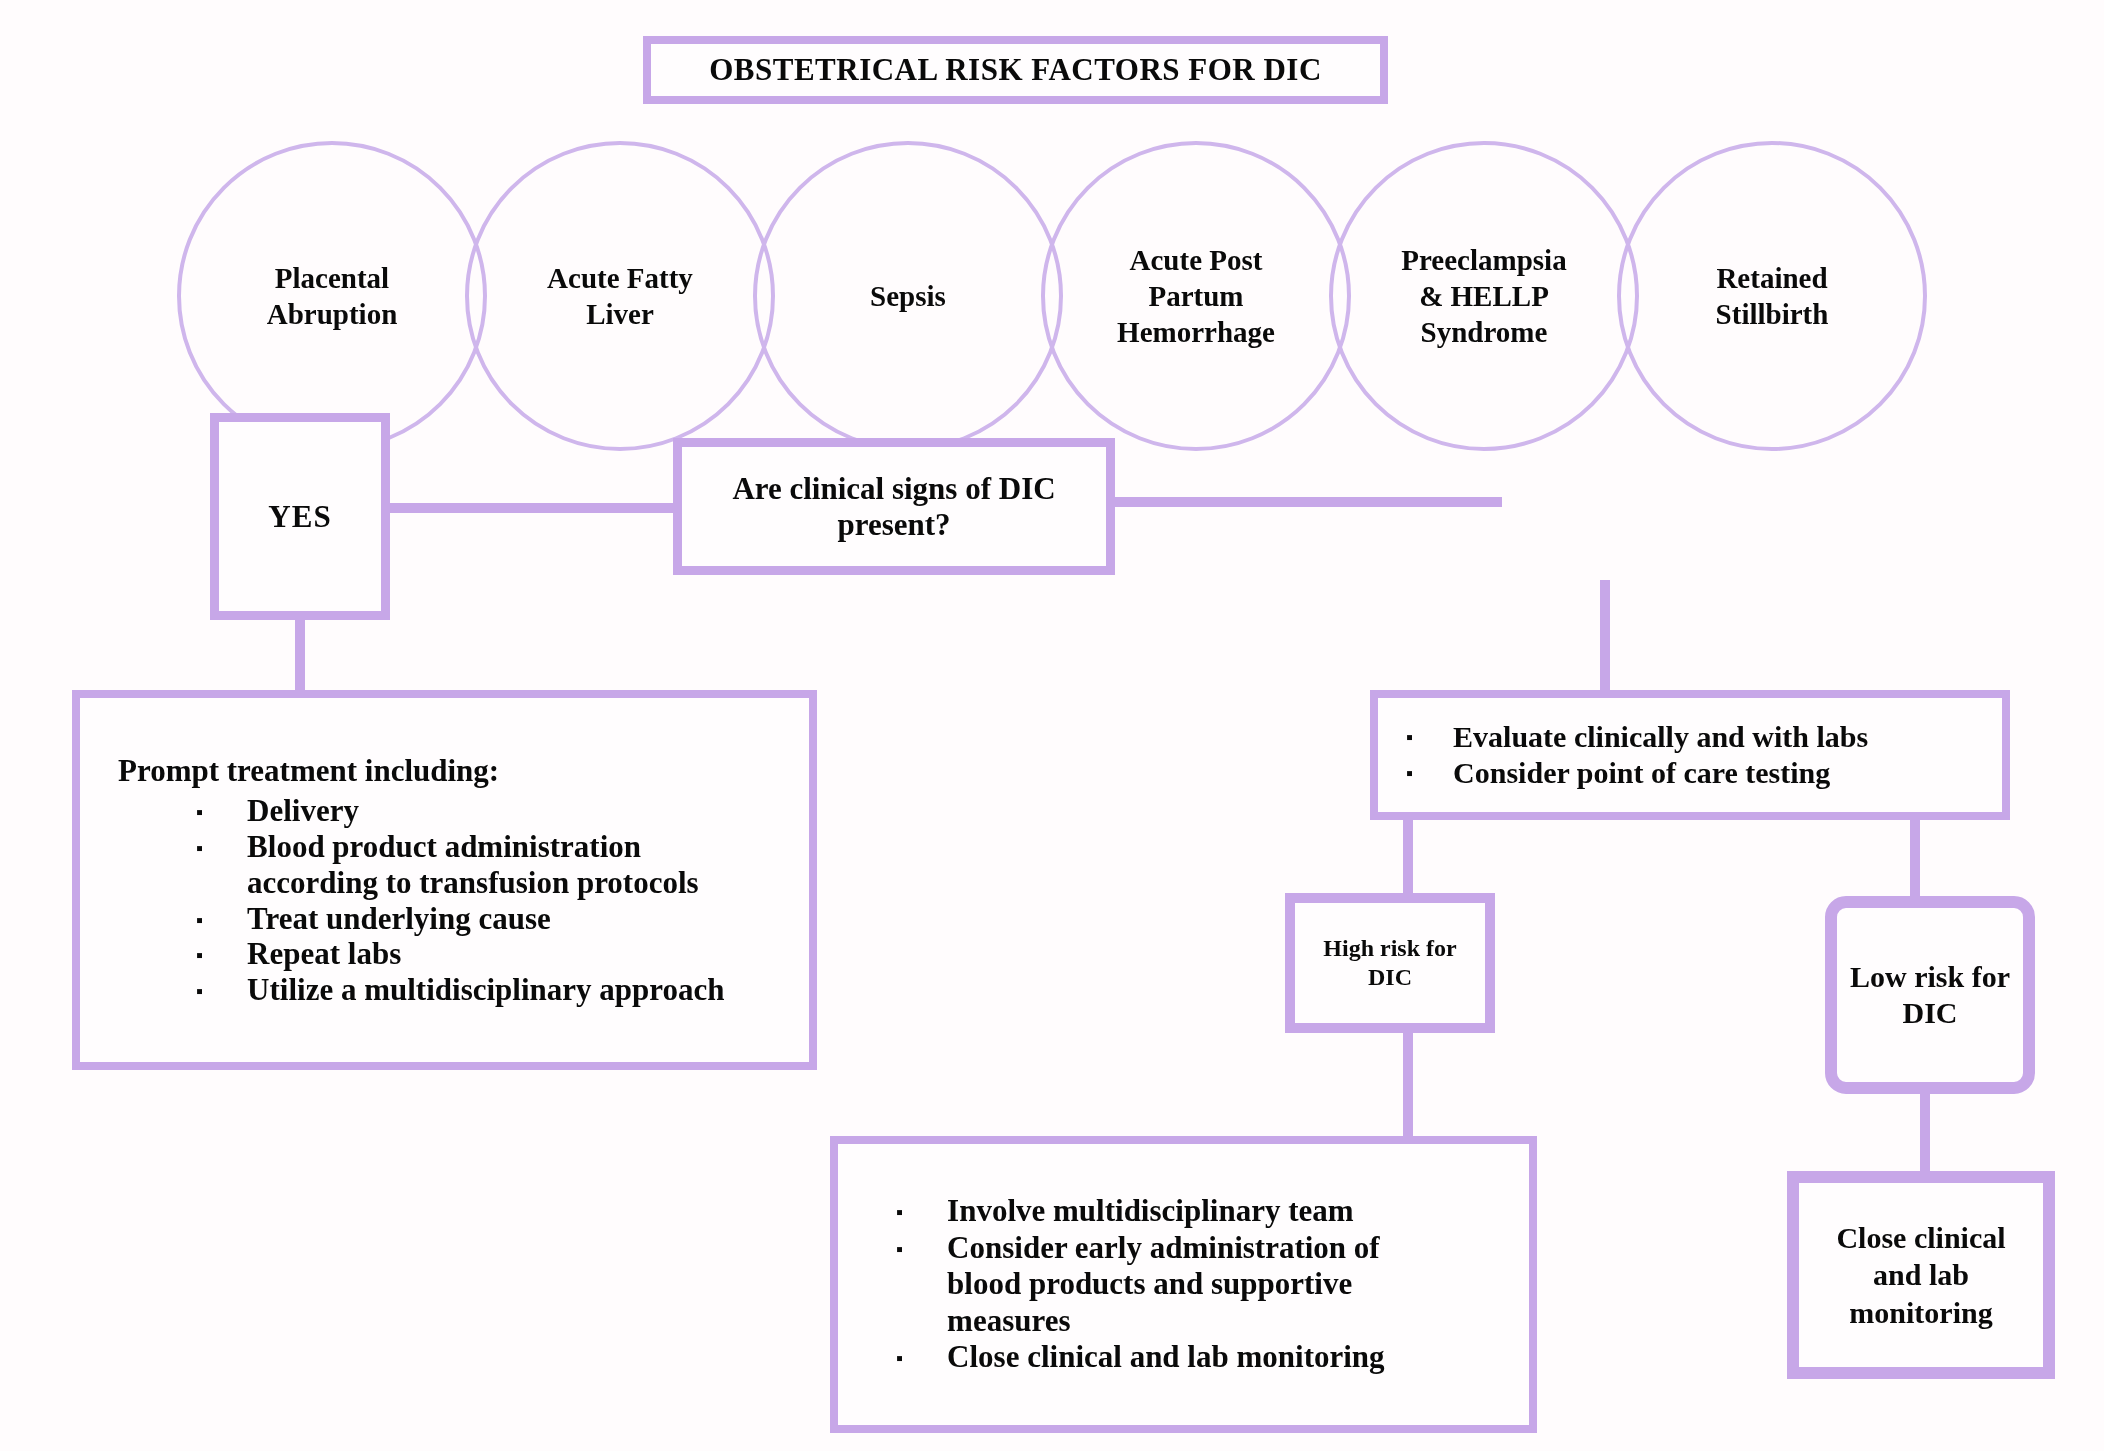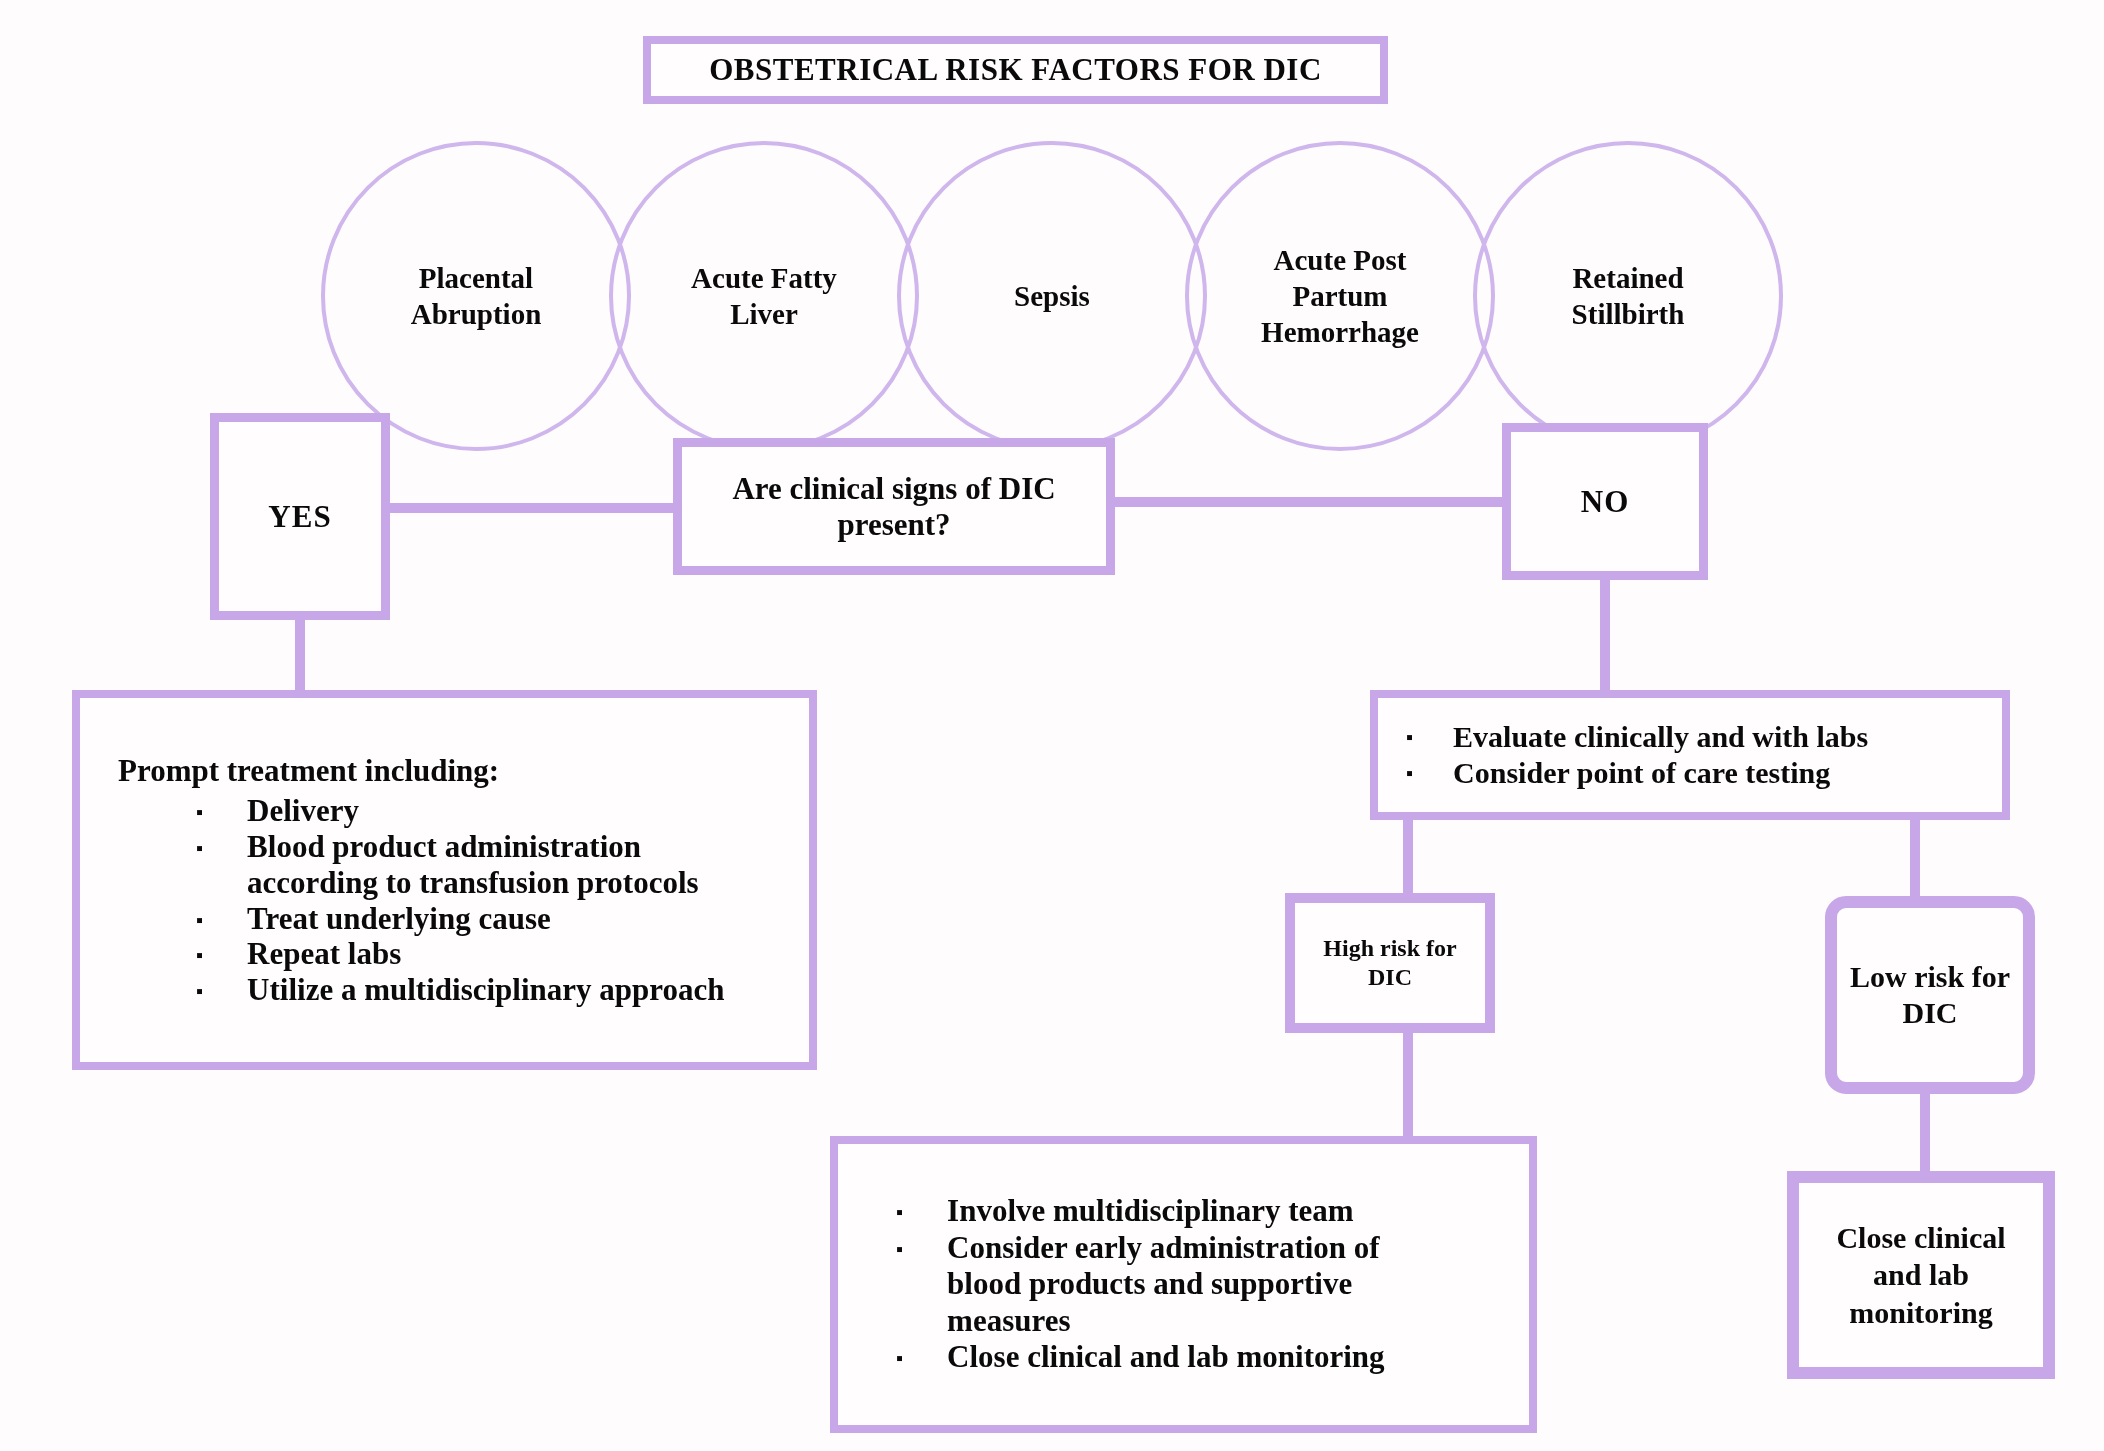--- a/index.html
+++ b/index.html
@@ -129,32 +129,32 @@
     <div class="circle">
       <span>Acute Fatty Liver</span>
     </div>
     <div class="circle">
       <span>Sepsis</span>
     </div>
     <div class="circle">
       <span>Acute Post Partum Hemorrhage</span>
     </div>
     <div class="circle">
+      <span>Preeclampsia &amp; HELLP Syndrome</span>
+    </div>
+    <div class="circle">
       <span>Retained Stillbirth</span>
     </div>
   </div>
 
   <div class="pbox yes-box">
     <span>YES</span>
   </div>
   <div class="pbox question-box">
     <span>Are clinical signs of DIC present?</span>
-  </div>
-  <div class="pbox no-box">
-    <span>NO</span>
   </div>
 
   <div class="line l-yes-q"></div>
   <div class="line l-q-no"></div>
   <div class="line l-yes-down"></div>
   <div class="line l-no-down"></div>
   <div class="line l-eval-hi"></div>
   <div class="line l-eval-lo"></div>
   <div class="line l-hi-down"></div>
   <div class="line l-lo-down"></div>

